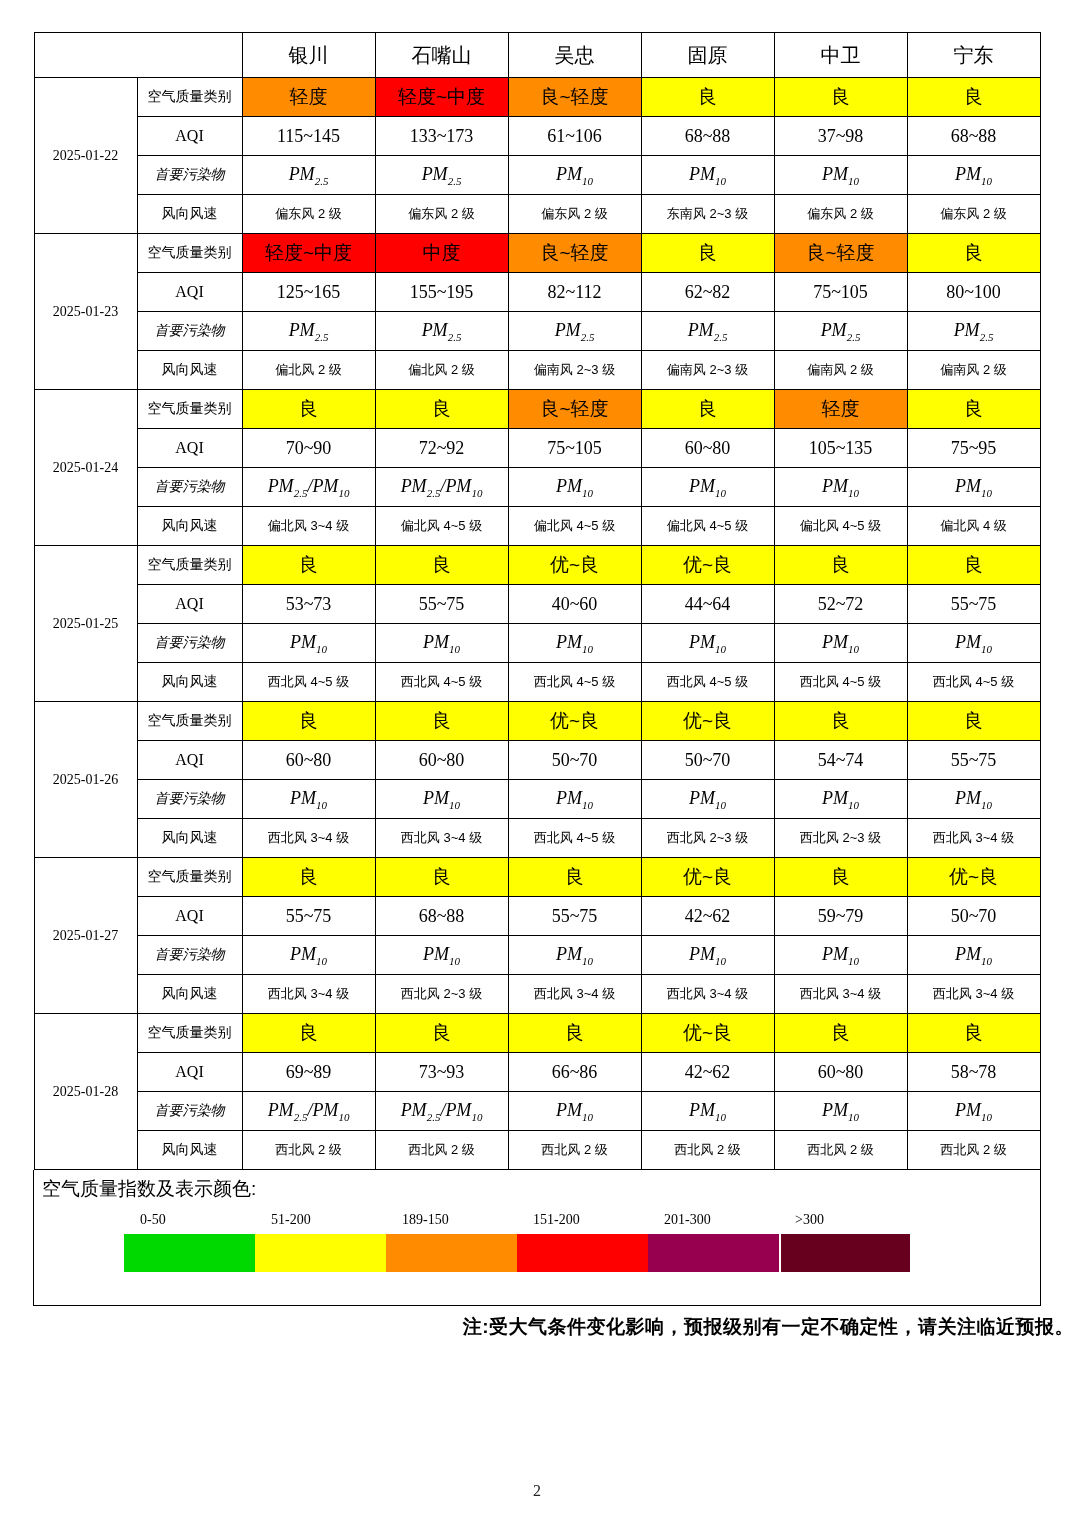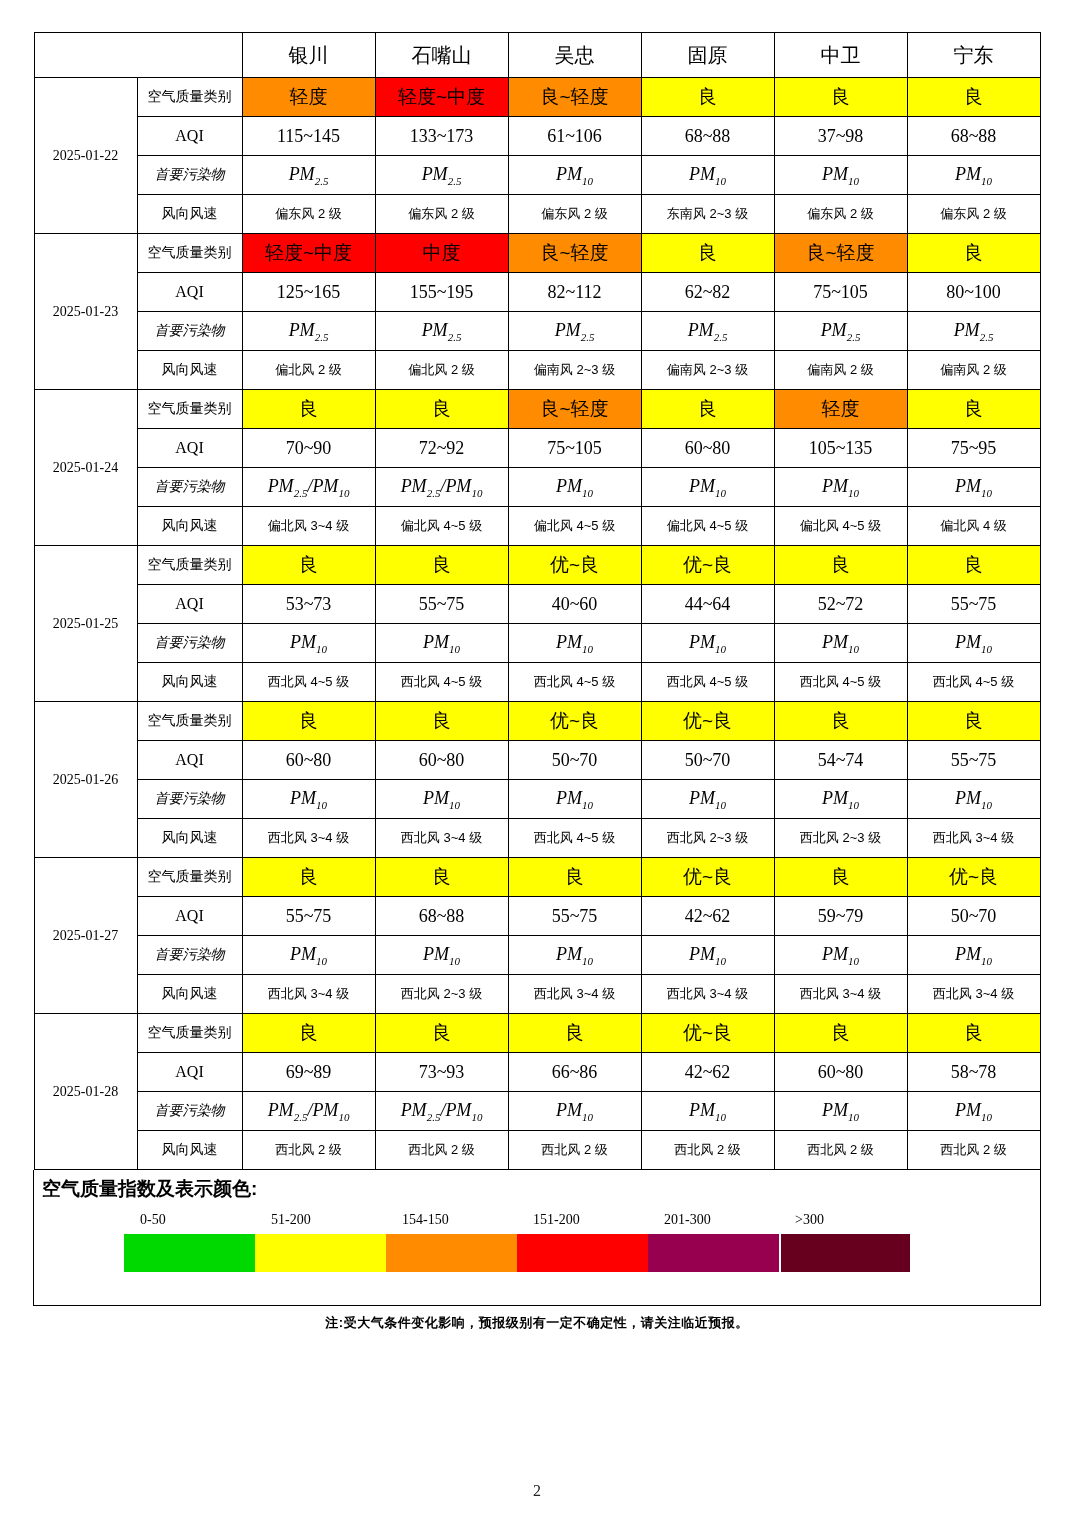--- a/index.html
+++ b/index.html
@@ -100,21 +100,20 @@
     border: 1px solid #000000;
     border-top: none;
     box-sizing: border-box;
     position: relative;
     height: 136px;
   }
   .legend-title {
     font-family: "Liberation Sans", "DejaVu Sans", sans-serif;
     font-size: 19px;
     padding: 6px 0 0 8px;
-    font-weight: bold;
   }
   .legend-scale {
     position: relative;
     height: 84px;
     margin: 0 50px 0 50px;
   }
   .legend-labels {
     display: flex;
     height: 26px;
     align-items: flex-end;
@@ -137,24 +136,24 @@
   }
   .legend-bar .sw {
     width: 131px;
     height: 38px;
   }
   .legend-bar .sw.gap {
     border-left: 2px solid #ffffff;
     box-sizing: border-box;
   }
   .note {
-    text-align: center;
+    text-align: right;
     font-family: "Liberation Sans", "DejaVu Sans", sans-serif;
     font-weight: bold;
-    font-size: 13px;
+    font-size: 19px;
     margin-top: 8px;
     letter-spacing: 0.5px;
   }
   .page-number {
     position: absolute;
     bottom: 52px;
     left: 0;
     right: 0;
     text-align: center;
     font-family: "Liberation Serif", "DejaVu Serif", serif;
@@ -452,21 +451,21 @@
         </tr>
       </tbody>
   </table>
 
   <div class="legend-box">
     <div class="legend-title">空气质量指数及表示颜色:</div>
     <div class="legend-scale">
       <div class="legend-labels" id="legend-labels">
           <div class="lbl">0-50</div>
           <div class="lbl">51-200</div>
-          <div class="lbl">154-150</div>
+          <div class="lbl">189-150</div>
           <div class="lbl">151-200</div>
           <div class="lbl">201-300</div>
           <div class="lbl">&gt;300</div>
         </div>
       <div class="legend-bar" id="legend-bar">
           <div class="sw" style="background: rgb(0, 217, 0);"></div>
           <div class="sw" style="background: rgb(255, 255, 0);"></div>
           <div class="sw" style="background: rgb(255, 140, 0);"></div>
           <div class="sw" style="background: rgb(255, 0, 0);"></div>
           <div class="sw" style="background: rgb(151, 0, 79);"></div>

